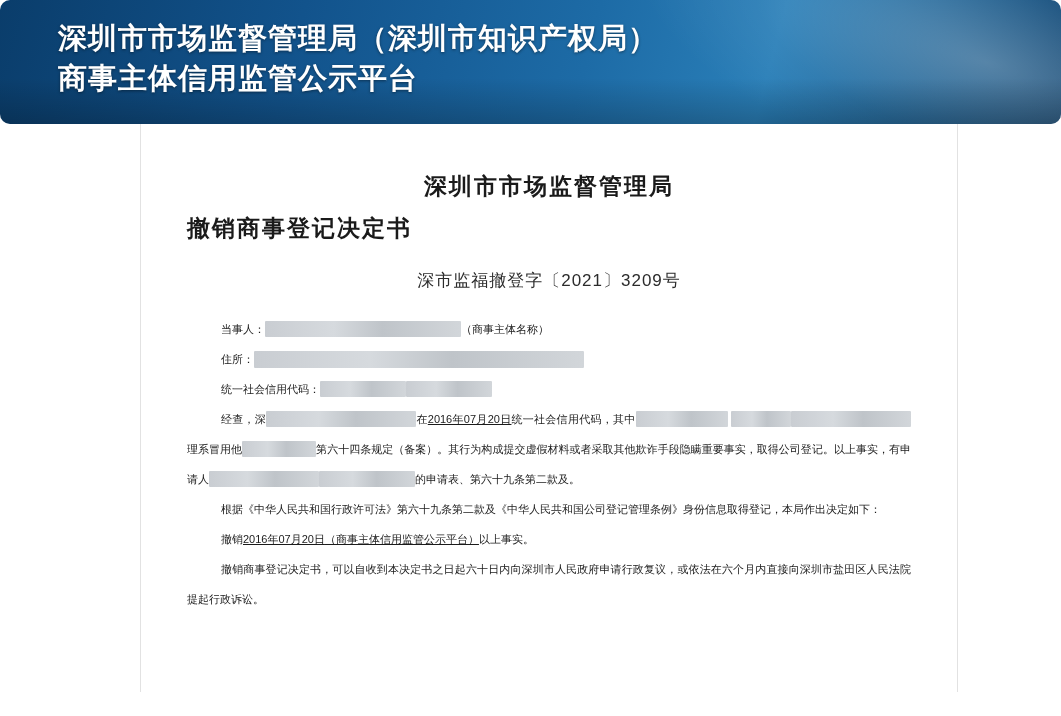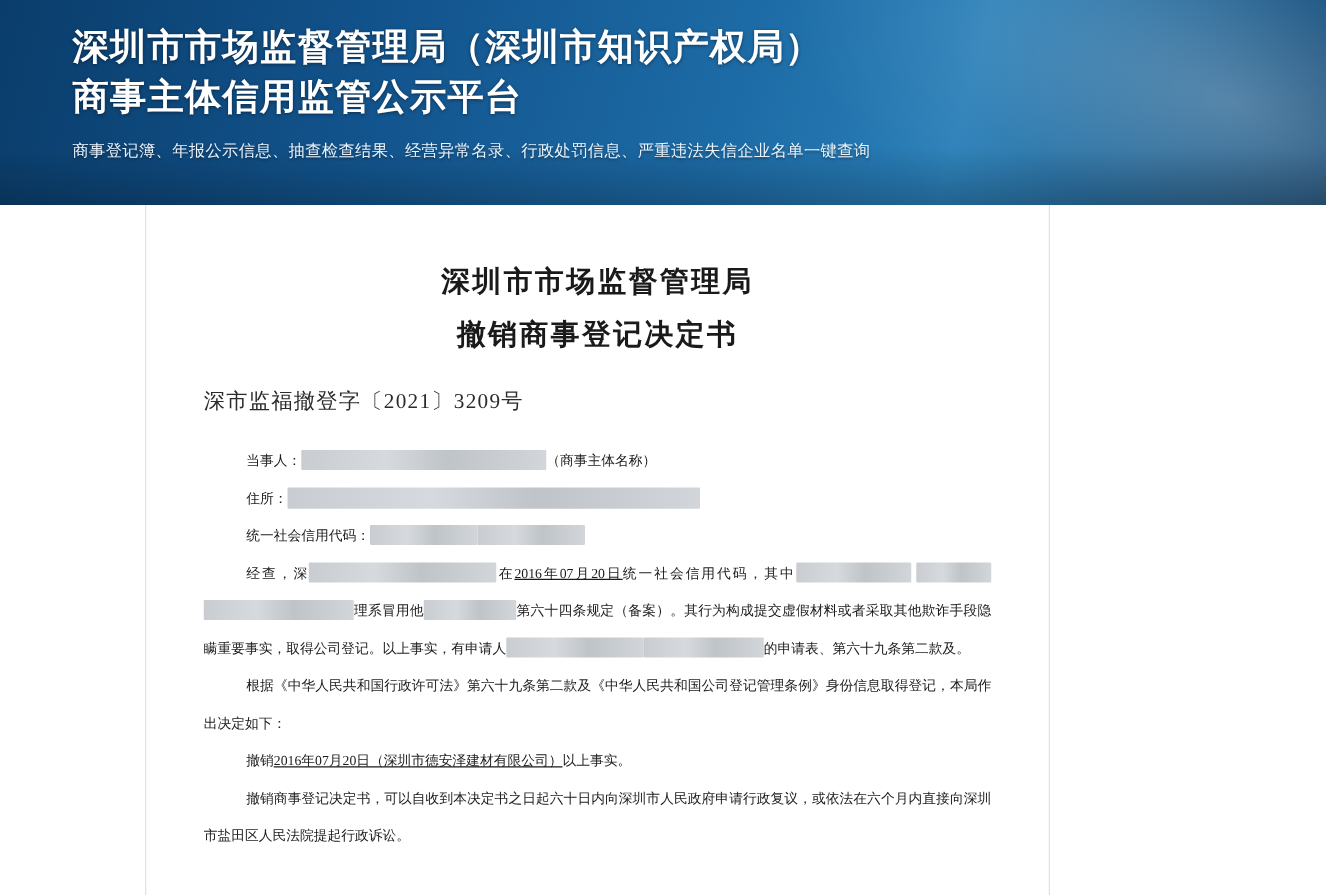--- a/index.html
+++ b/index.html
@@ -11,23 +11,24 @@
     height: 716px;
     overflow: hidden;
     font-family: "Liberation Sans", sans-serif;
     background: #ffffff;
   }
 
   
   .banner {
     position: relative;
     width: 1061px;
-    height: 164px;
+    height: 124px;
     background: linear-gradient(105deg, #0a3d6b 0%, #12538c 28%, #1d6ba6 55%, #2a7fb8 72%, #0d4472 100%);
     overflow: hidden;
+    border-radius: 10px;
   }
   .banner::before {
     content: "";
     position: absolute;
     left: 58%;
     top: -60%;
     width: 70%;
     height: 220%;
     background: radial-gradient(ellipse at center, rgba(255,255,255,0.28) 0%, rgba(255,255,255,0.06) 45%, rgba(255,255,255,0) 70%);
     transform: rotate(18deg);
@@ -69,50 +70,50 @@
 
   
   .doc-wrap {
     position: relative;
     width: 1061px;
     height: 568px;
     background: #ffffff;
   }
   .doc-sheet {
     position: absolute;
-    left: 116px;
+    left: 140px;
     top: 0;
-    width: 724px;
+    width: 818px;
     height: 568px;
     background: #ffffff;
     border-left: 1px solid #e2e2e2;
     border-right: 1px solid #e2e2e2;
     box-sizing: border-box;
     padding: 0 46px;
-    font-family: Liberation Serif, serif;
   }
   .doc-title-1 {
     margin-top: 45px;
     text-align: center;
     font-size: 23px;
     font-weight: bold;
     color: #1a1a1a;
     letter-spacing: 2px;
     line-height: 34px;
   }
   .doc-title-2 {
-    text-align: center;
+    text-align: left;
     font-size: 23px;
     font-weight: bold;
     color: #1a1a1a;
     letter-spacing: 2px;
     line-height: 34px;
     margin-top: 8px;
   }
   .doc-docnum {
+    text-align: center;
     font-size: 17px;
     color: #2b2b2b;
     letter-spacing: 1px;
     margin-top: 24px;
   }
 
   .doc-body {
     margin-top: 22px;
     font-size: 11px;
     color: #1b1b1b;
@@ -150,21 +151,20 @@
 
   .uline { text-decoration: underline; }
 </style>
 </head>
 <body>
 
 <div class="banner">
   <div class="banner-inner">
     <div class="banner-title-1">深圳市市场监督管理局（深圳市知识产权局）</div>
     <div class="banner-title-2">商事主体信用监管公示平台</div>
-    <div class="banner-sub">商事登记簿、年报公示信息、抽查检查结果、经营异常名录、行政处罚信息、严重违法失信企业名单一键查询</div>
   </div>
 </div>
 
 <div class="doc-wrap">
   <div class="doc-sheet">
 
     <div class="doc-title-1">深圳市市场监督管理局</div>
     <div class="doc-title-2">撤销商事登记决定书</div>
     <div class="doc-docnum">深市监福撤登字〔2021〕3209号</div>
 
@@ -183,21 +183,21 @@
       </p>
 
       <p class="para indent2">
         <span>经查，深</span><span class="redact r-chk"></span><span>在</span><span class="uline">2016年07月20日</span><span>统一社会信用代码，其中</span><span class="redact r-m1"></span>
         <span class="redact r-m2"></span><span class="redact r-m3"></span><span>理系冒用他</span><span class="redact r-m4"></span><span>第六十四条规定（备案）。其行为构成提交虚</span><span>假材料或者采取其他欺诈手段隐瞒重要事实，取得公司登记。以上事实，有申请人</span><span class="redact r-m5"></span><span class="redact r-m6"></span><span>的申请表、第六十九条第二款及。</span>
       </p>
 
       <p class="para indent2">根据《中华人民共和国行政许可法》第六十九条第二款及《中华人民共和国公司登记管理条例》身份信息取得登记，本局作出决定如下：</p>
 
       <p class="para indent2">
-        <span>撤销</span><span class="uline">2016年07月20日</span><span class="uline">（深圳市德安泽建材有限公司）</span><span>以上事实。</span>
+        <span>撤销</span><span class="uline">2016年07月20日</span><span class="uline">（商事主体信用监管公示平台）</span><span>以上事实。</span>
       </p>
 
       <p class="para indent2">撤销商事登记决定书，可以自收到本决定书之日起六十日内向深圳市人民政府申请行政复议，或依法在六个月内直接向深圳市盐田区人民法院提起行政诉讼。</p>
 
     </div>
 
   </div>
 </div>
 
 </body></html>

